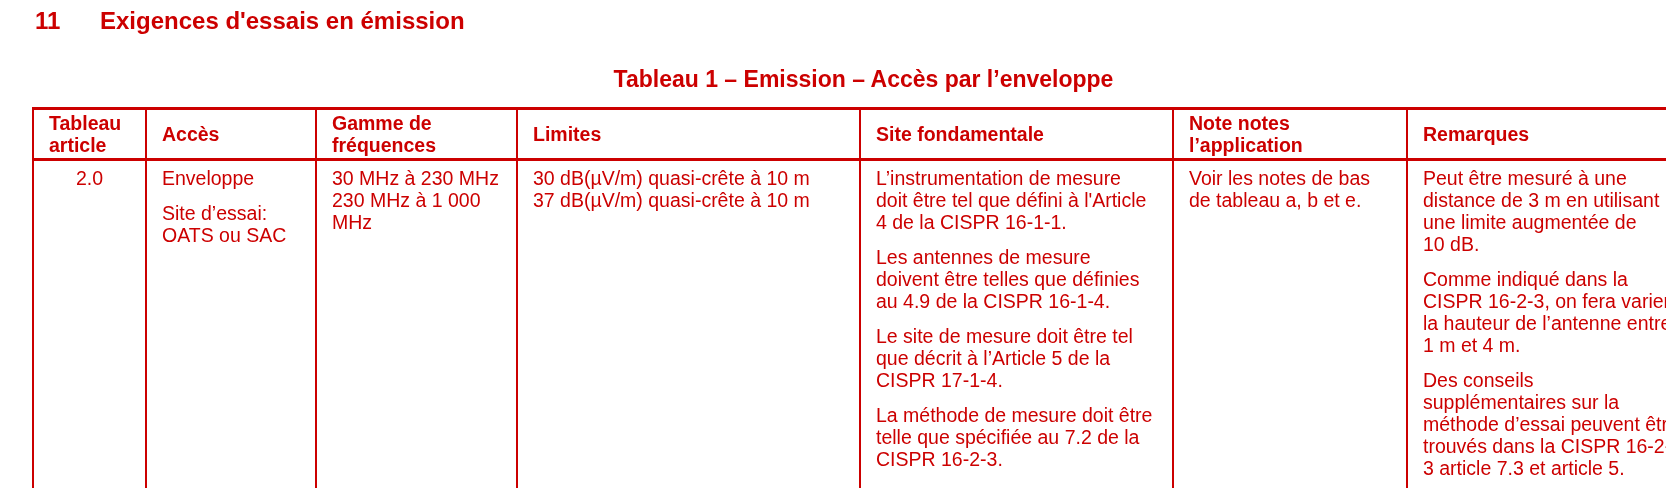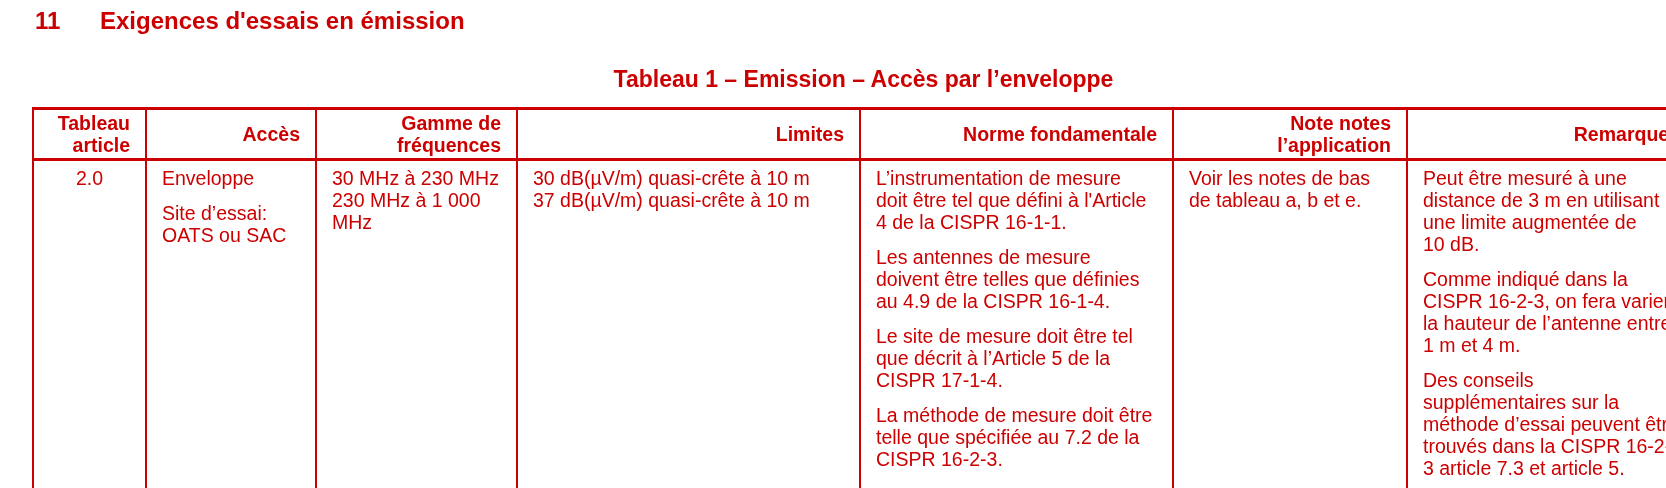--- a/index.html
+++ b/index.html
@@ -37,21 +37,21 @@
     box-sizing: border-box;
     border-left: 2px solid #cc0000;
     font-size: 19.5px; line-height: 22px;
     overflow: hidden;
   }
   th.hdr {
     border-bottom: 3px solid #cc0000;
     height: 49px;
     padding: 2px 15px;
     font-weight: bold;
-    text-align: right;
+    text-align: left;
     vertical-align: middle;
   }
   td.cell {
     vertical-align: top;
     padding: 6px 15px 0 15px;
     height: 430px; 
   }
   td.cell.center { text-align: center; }
   .cell p { margin: 0 0 13px 0; }
   .cell .line { margin: 0; }
@@ -76,21 +76,21 @@
         <col style="width:313px">
         <col style="width:234px">
       <col style="width:289px">
     </colgroup>
     <tbody>
         <tr>
       <th class="hdr">Tableau article</th>
       <th class="hdr">Accès</th>
       <th class="hdr">Gamme de fréquences</th>
       <th class="hdr">Limites</th>
-      <th class="hdr">Norme fondamentale</th>
+      <th class="hdr">Site fondamentale</th>
       <th class="hdr">Note notes l’application</th>
       <th class="hdr">Remarques</th>
     </tr>
     <tr>
       <td class="cell center">
         <p>2.0</p>
       </td>
       <td class="cell">
         <p>Enveloppe</p>
         <p>Site d’essai: OATS ou SAC</p>

